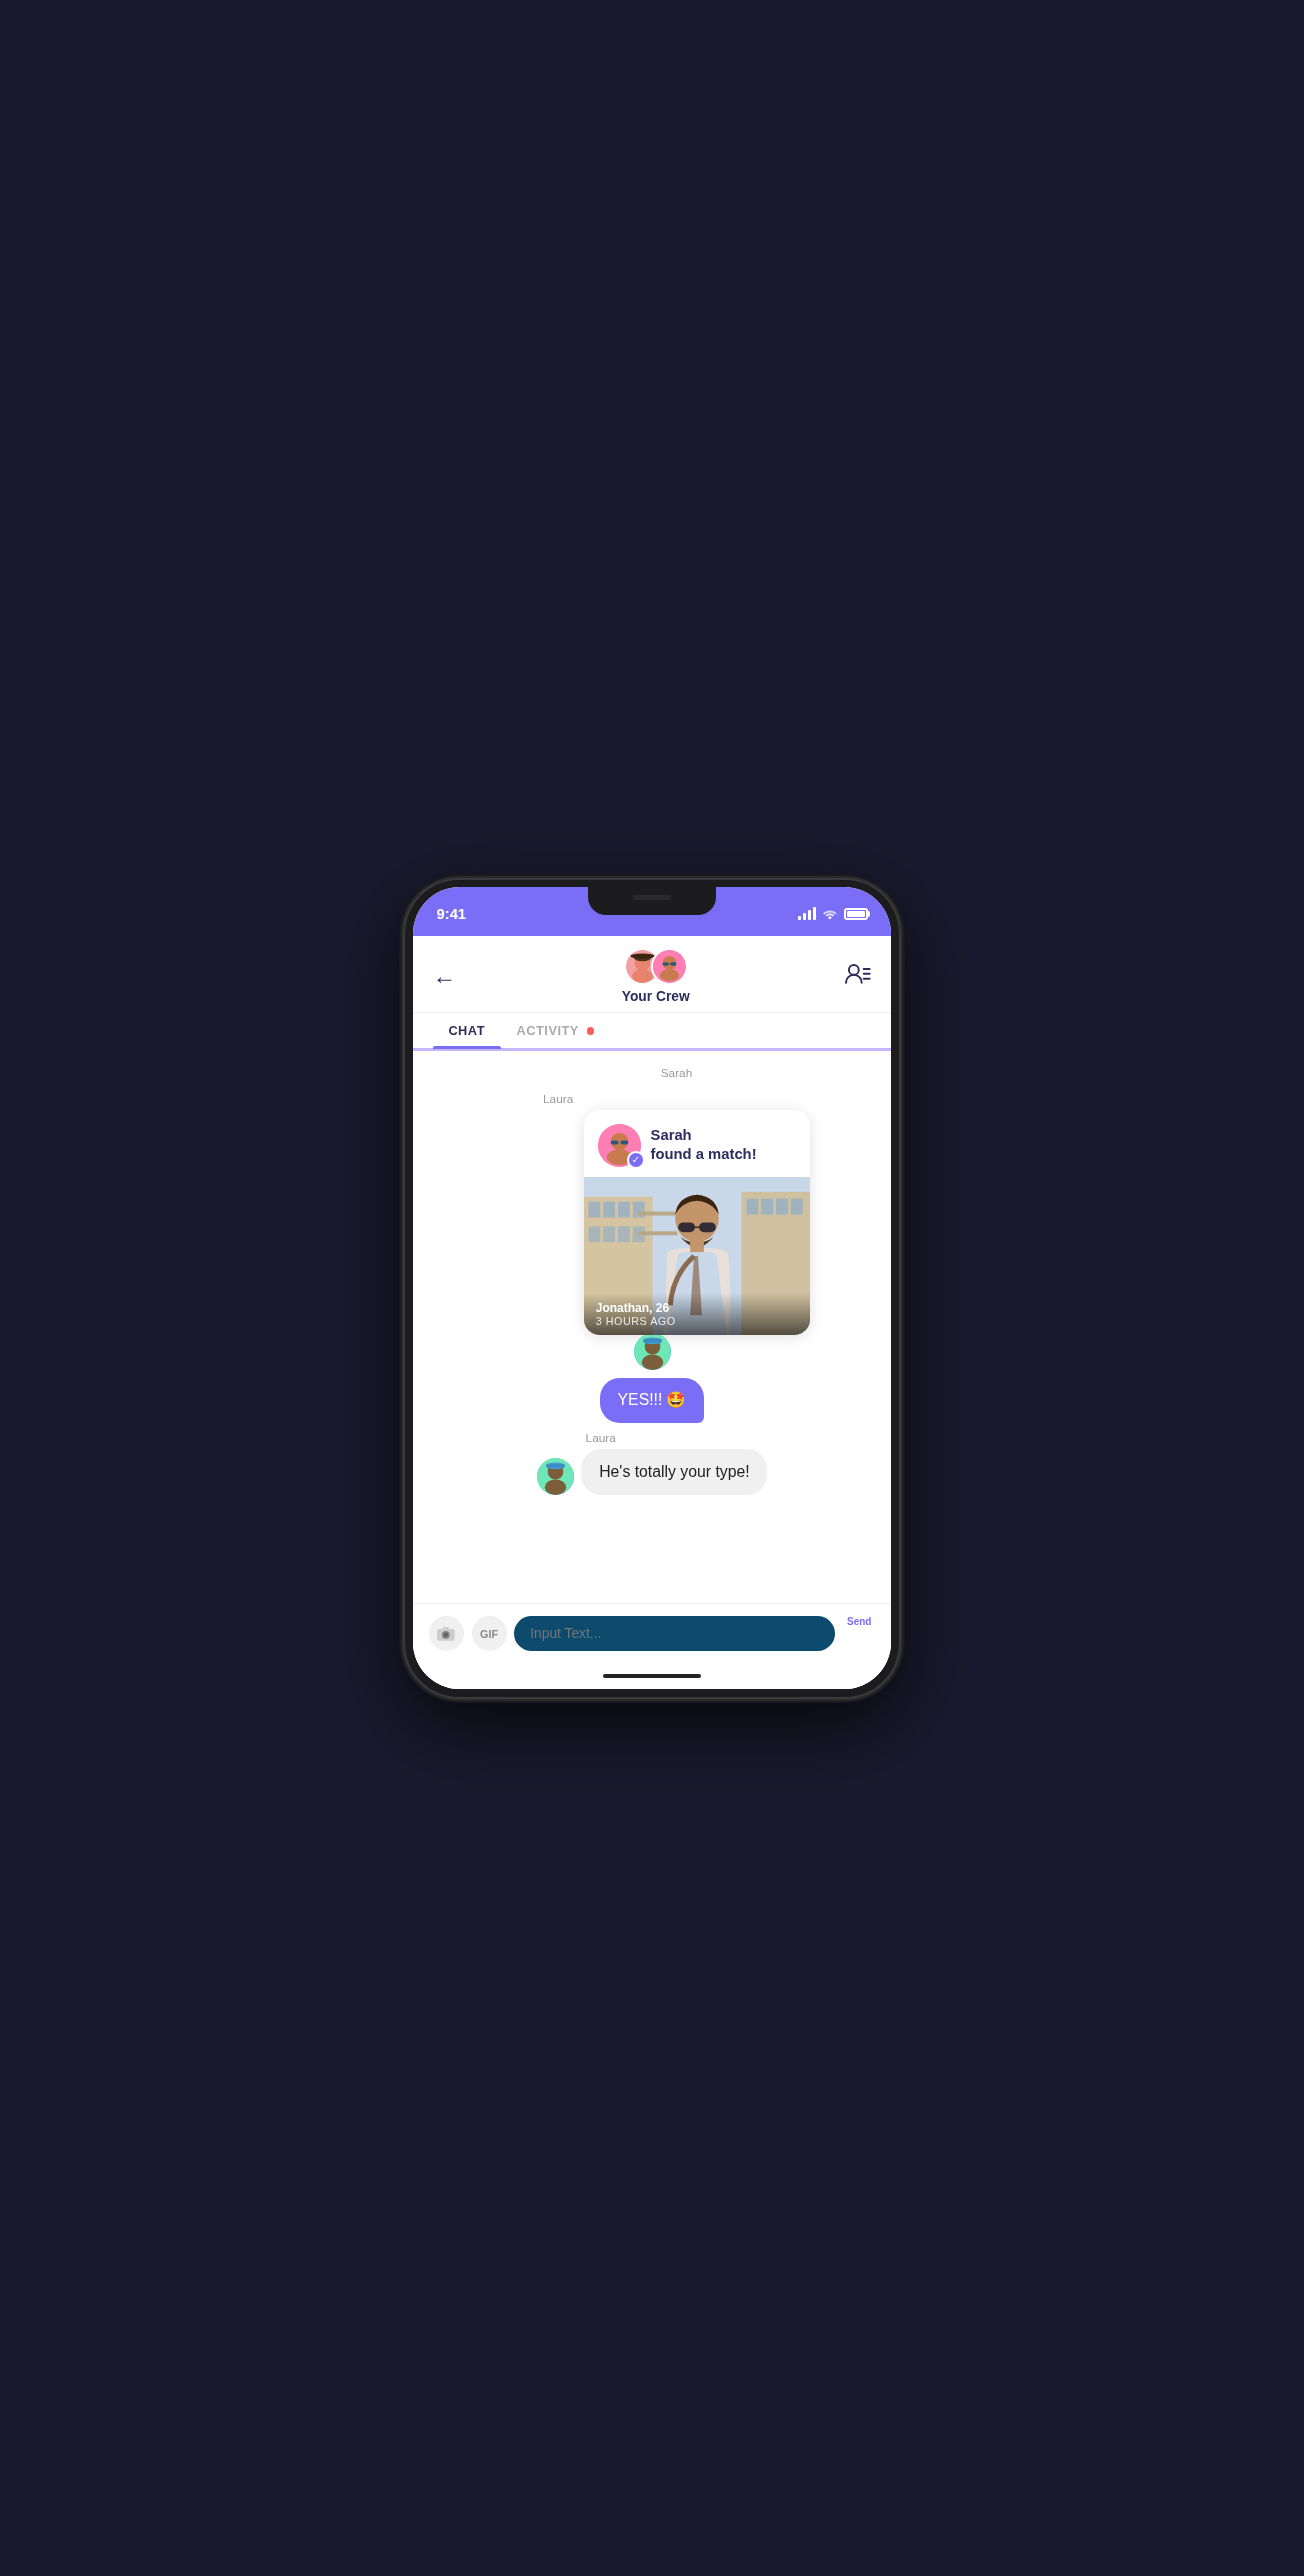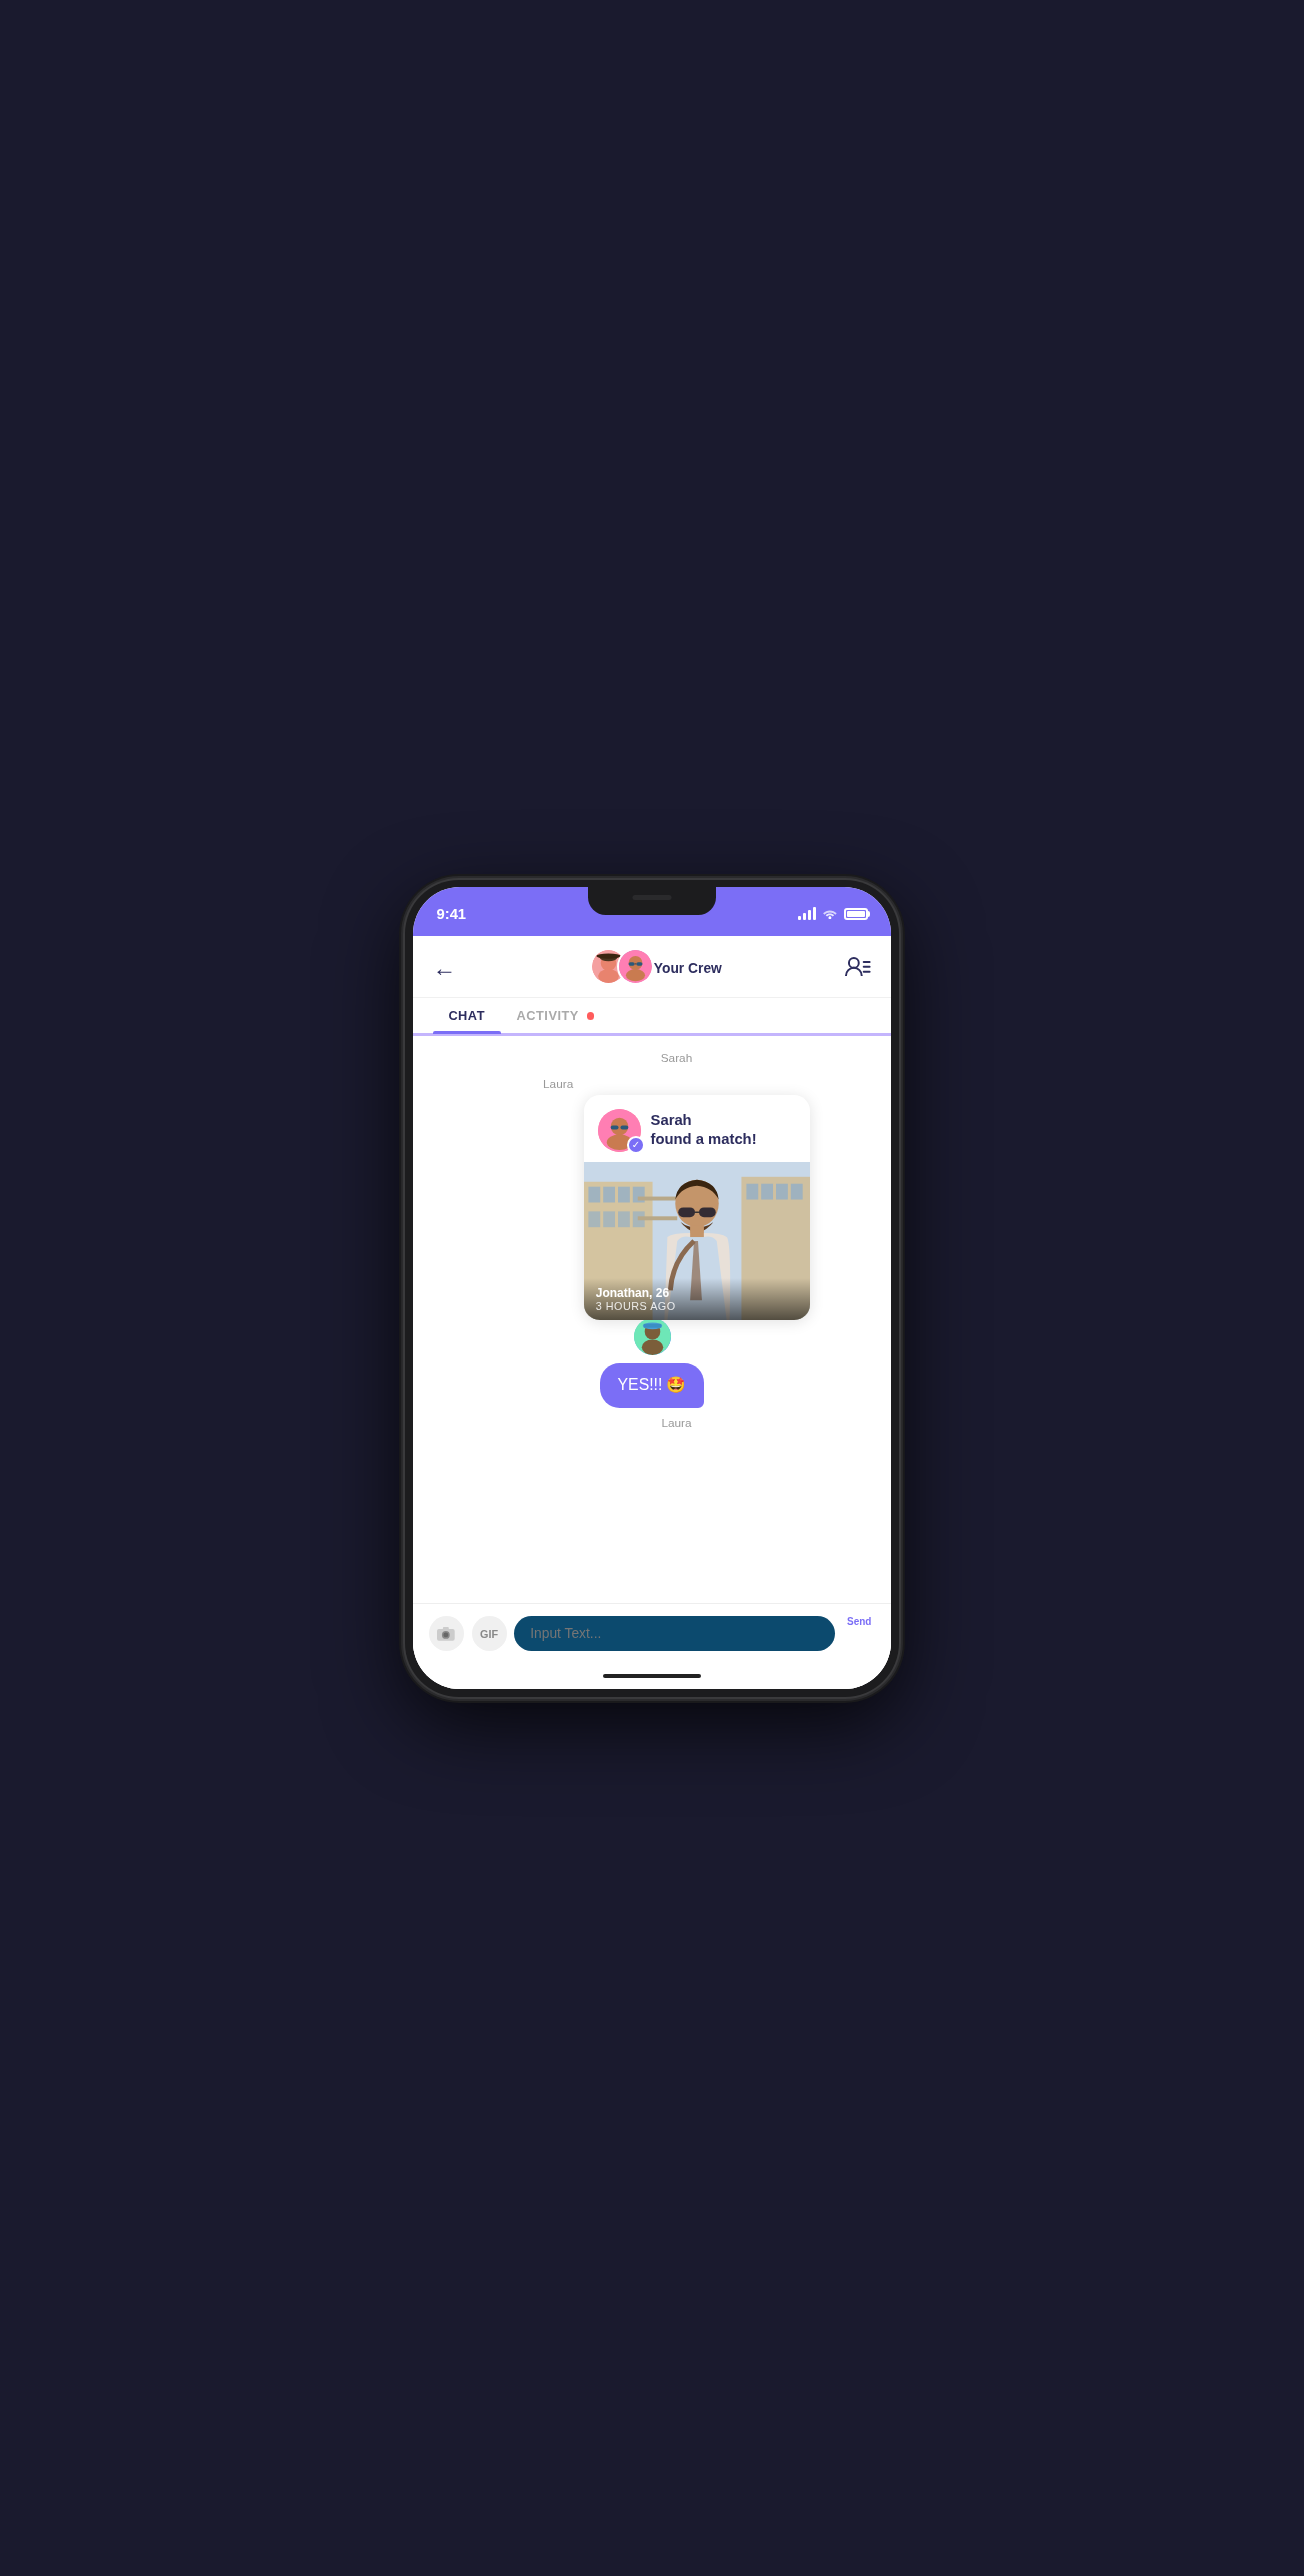--- a/index.html
+++ b/index.html
@@ -184,21 +184,21 @@
     .back-btn {
       font-size: 23.6px;
       color: #2d2d5e;
       cursor: pointer;
       width: 35px;
       text-align: left;
     }
 
     .header-center {
       display: flex;
-      flex-direction: row;
+      flex-direction: column;
       align-items: center;
     }
 
     .crew-avatars {
       display: flex;
       margin-bottom: 3.9px;
     }
 
     .crew-avatar {
       width: 37px;
@@ -699,20 +699,34 @@
           </div>
 
           <div class="message-group">
             <div class="message-row right">
               <div class="bubble right">YES!!! 🤩</div>
             </div>
           </div>
 
           <div class="message-group">
             <div class="sender-name">Laura</div>
+            <div class="message-row">
+              <div class="msg-avatar">
+                <div class="laura-avatar-small">
+                  <svg width="37" height="37" viewBox="0 0 38 38">
+                    <circle cx="19" cy="19" r="19" fill="#6ee7b7"></circle>
+                    <circle cx="19" cy="14" r="8" fill="#7b5e3a"></circle>
+                    <ellipse cx="19" cy="30" rx="11" ry="8" fill="#7b5e3a"></ellipse>
+                    <ellipse cx="19" cy="8" rx="10" ry="3.5" fill="#4a9ed4"></ellipse>
+                    <rect x="10" y="6" width="18" height="4" fill="#3a8ec4"></rect>
+                  </svg>
+                </div>
+              </div>
+              <div class="bubble">He's totally your type!</div>
+            </div>
           </div>
 
         </div>
 
         <div class="input-bar">
           <div class="input-icon-btn">
             <svg width="17.7" height="13.8" viewBox="0 0 18 14" fill="#888">
               <rect x="0" y="2" width="18" height="12" rx="2" fill="#ccc"></rect>
               <circle cx="9" cy="8" r="4" fill="#888"></circle>
               <circle cx="9" cy="8" r="2.5" fill="#666"></circle>

